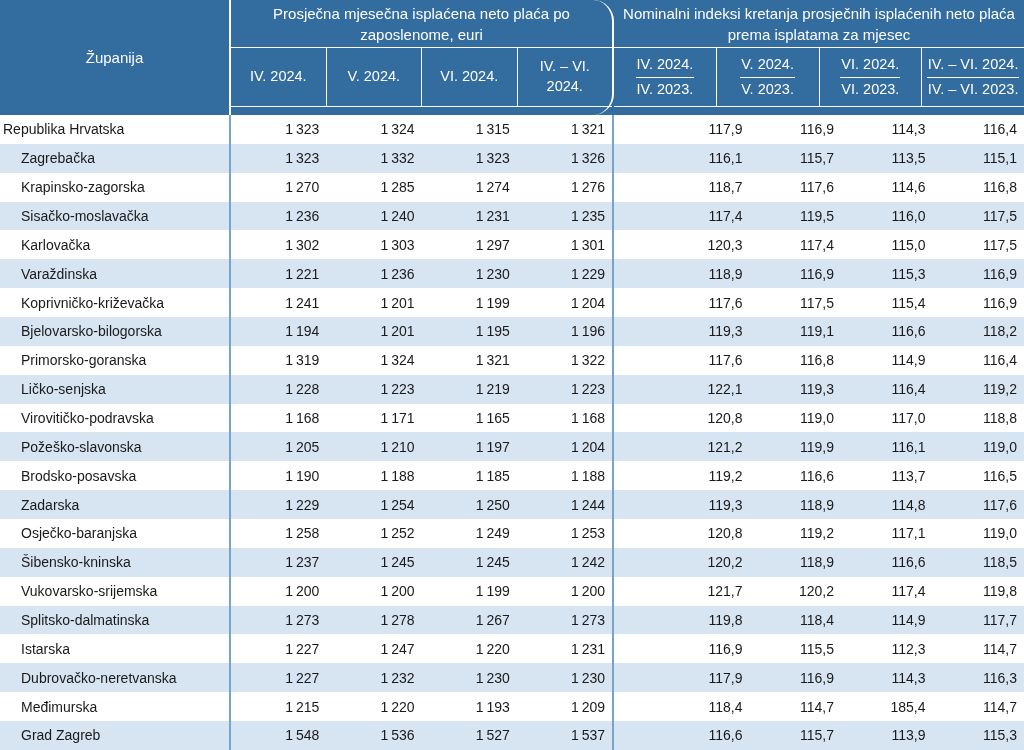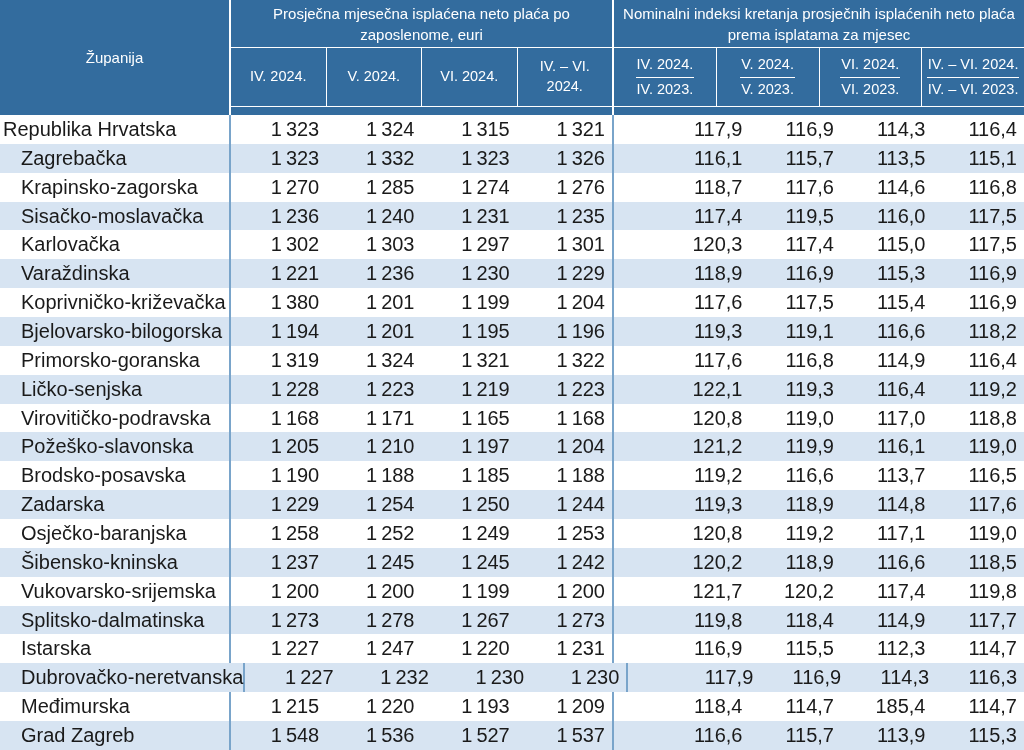--- a/index.html
+++ b/index.html
@@ -6,38 +6,38 @@
   html,body { width:1024px; height:750px; overflow:hidden; background:#fff;
     font-family:"Liberation Sans","DejaVu Sans",sans-serif; }
   .table { width:1024px; height:750px; display:flex; flex-direction:column; }
 
   
   .thead { flex:0 0 115px; height:115px; background:var(--header-bg,#336C9E);
     color:var(--header-text,#fff); display:flex; font-size:15px; }
   .county-header { flex:0 0 231px; border-right:2px solid var(--header-border,#fff);
     display:flex; align-items:center; justify-content:center; }
   .group { display:flex; flex-direction:column; }
-  .group-salary { flex:0 0 383px; border-right:2px solid var(--header-border,#fff); }
+  .group-salary { flex:0 0 383px; border-right:2px solid var(--header-border,#fff);border-radius:21px; }
   .group-index { flex:1 1 auto; }
   .group-title { flex:0 0 48px; height:48px; border-bottom:1px solid var(--header-border,#fff);
     display:flex; align-items:center; justify-content:center; text-align:center; line-height:1.4; }
   .group-salary .group-title { padding:0 30px; }
   .group-index .group-title { padding:0 8px; }
   .subrow { flex:0 0 59px; height:59px; border-bottom:1px solid var(--header-border,#fff); display:flex; }
   .sub-cell { flex:1; display:flex; flex-direction:column; align-items:center; justify-content:center;
     text-align:center; white-space:pre-line; line-height:1.35; font-size:14.5px;
     border-right:1px solid var(--header-border,#fff); }
   .sub-cell:last-child { border-right:none; }
   .frac-top { display:inline-block; border-bottom:1px solid var(--header-border,#fff);
     padding:0 1px 2px 1px; margin-bottom:2px; }
   .frac-bottom { display:inline-block; }
 
   
   .tbody { flex:1 1 auto; display:flex; flex-direction:column; overflow:hidden;
-    color:var(--body-text,#1a1a1a); font-size:20px; }
+    color:var(--body-text,#1a1a1a); font-size:14px; }
   .row { flex:0 0 28.86px; height:28.86px; display:flex; background:var(--row-bg,#fff); }
   .row.stripe { background:var(--stripe-bg,#D7E4F2); }
   .name-cell { flex:0 0 231px; border-right:2px solid var(--grid-line,#79A4CA);
     display:flex; align-items:center; padding-left:3px; white-space:nowrap; }
   .name-cell.indent { padding-left:21px; }
   .salary-cells { flex:0 0 383px; display:flex; border-right:2px solid var(--grid-line,#79A4CA); }
   .index-cells { flex:1 1 auto; display:flex;padding-left:44px; }
   .cell { flex:1; display:flex; align-items:center; justify-content:flex-end;
     padding-right:7px; white-space:nowrap; }
 </style>
@@ -154,21 +154,21 @@
         <div class="index-cells">
           <div class="cell">118,9</div>
           <div class="cell">116,9</div>
           <div class="cell">115,3</div>
           <div class="cell">116,9</div>
         </div>
       </div>
       <div class="row">
         <div class="name-cell indent">Koprivničko-križevačka</div>
         <div class="salary-cells">
-          <div class="cell">1 380</div>
+          <div class="cell">1 241</div>
           <div class="cell">1 201</div>
           <div class="cell">1 199</div>
           <div class="cell">1 204</div>
         </div>
         <div class="index-cells">
           <div class="cell">117,6</div>
           <div class="cell">117,5</div>
           <div class="cell">115,4</div>
           <div class="cell">116,9</div>
         </div>

